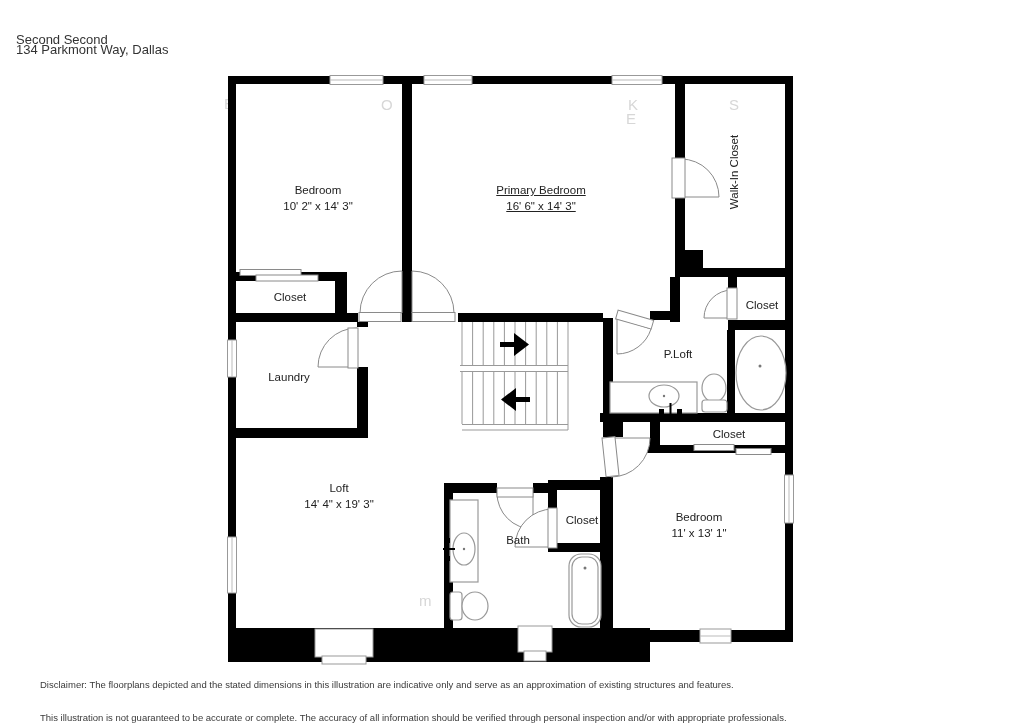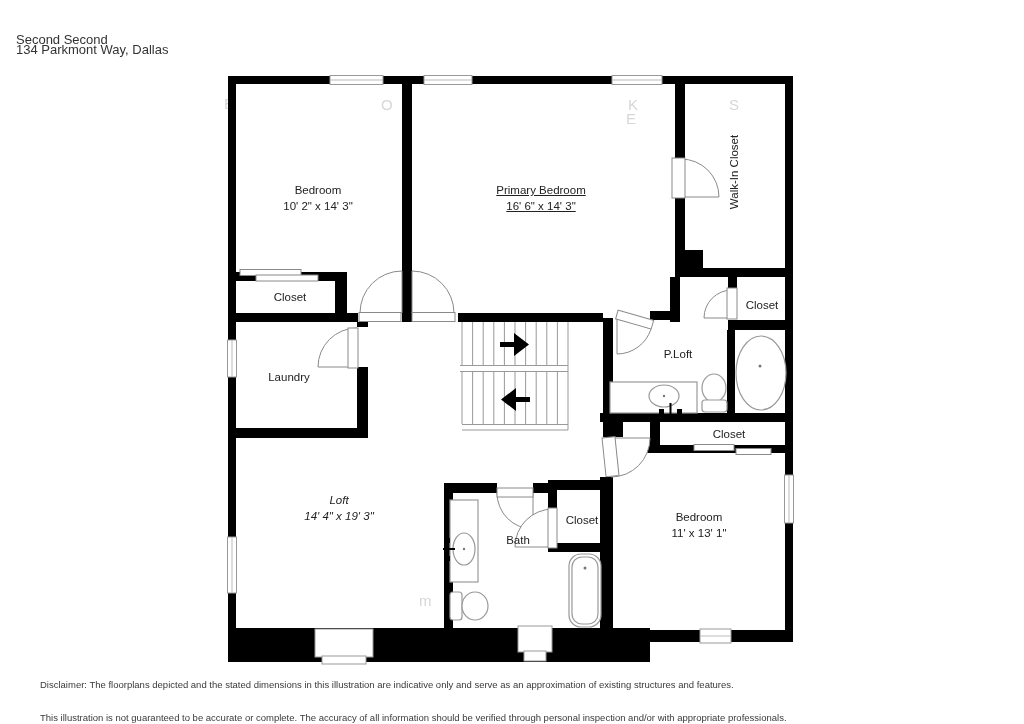--- a/index.html
+++ b/index.html
@@ -194,21 +194,21 @@
   </div>
   <div class="lbl" style="left:541px;top:198px;text-decoration:underline;">
     <div>Primary Bedroom</div>
     <div>16' 6" x 14' 3"</div>
   </div>
   <div class="lbl vert" style="left:734px;top:172px;">Walk-In Closet</div>
   <div class="lbl" style="left:290px;top:297px;">Closet</div>
   <div class="lbl" style="left:289px;top:377px;">Laundry</div>
   <div class="lbl" style="left:678px;top:354px;">P.Loft</div>
   <div class="lbl" style="left:762px;top:305px;">Closet</div>
-  <div class="lbl" style="left:339px;top:508px;font-style:italic;">
+  <div class="lbl" style="left:339px;top:496px;">
     <div>Loft</div>
     <div>14' 4" x 19' 3"</div>
   </div>
   <div class="lbl" style="left:518px;top:540px;">Bath</div>
   <div class="lbl" style="left:582px;top:520px;">Closet</div>
   <div class="lbl" style="left:729px;top:434px;">Closet</div>
   <div class="lbl" style="left:699px;top:525px;">
     <div>Bedroom</div>
     <div>11' x 13' 1"</div>
   </div>

